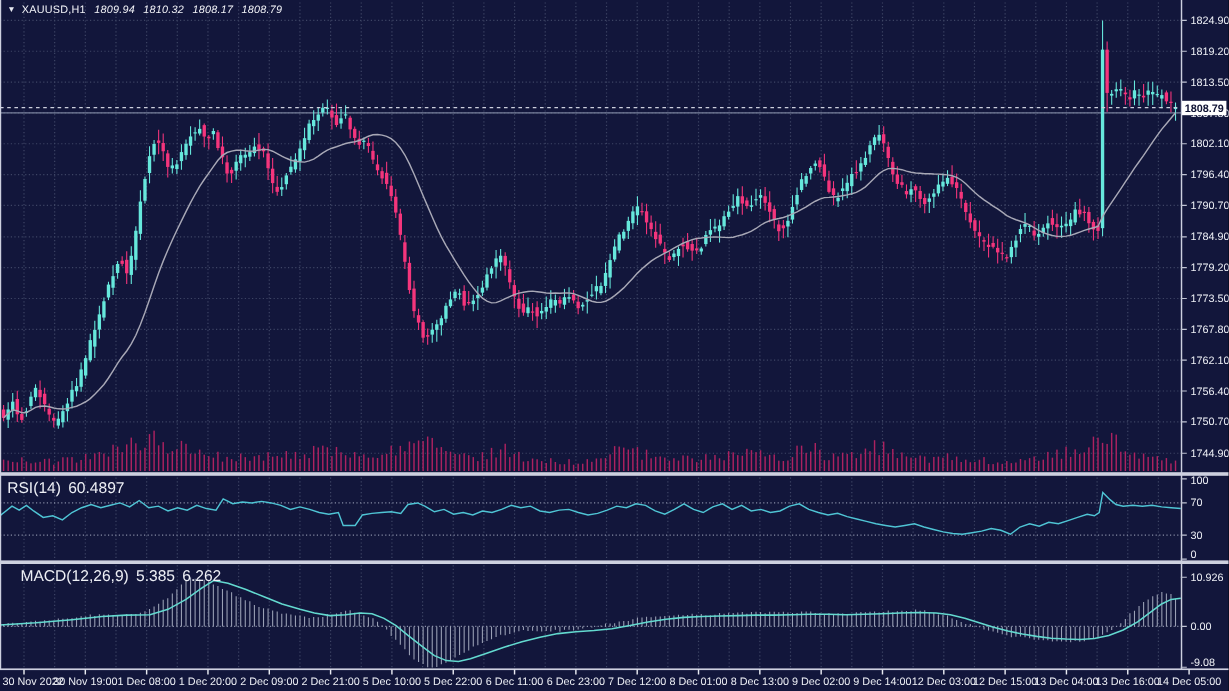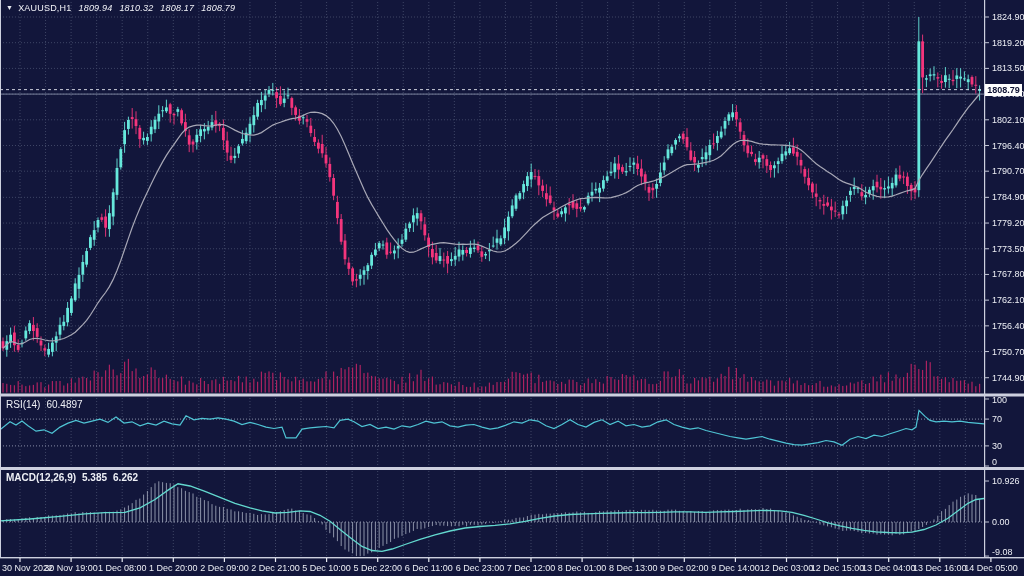--- a/index.html
+++ b/index.html
@@ -3,21 +3,21 @@
 <meta charset="utf-8">
 <style>
   html,body{margin:0;padding:0;background:#000;}
   .stage{position:relative;width:1024px;height:576px;overflow:hidden;
          font-family:"Liberation Sans",sans-serif;background:#12163B;}
   .stage svg{position:absolute;left:0;top:0;}
   .hdr{position:absolute;left:6px;top:3px;font-size:9px;color:#F2F3F8;
        letter-spacing:.2px;white-space:nowrap;}
   .hdr .tri{font-size:7px;margin-right:5px;position:relative;top:-1px;color:#E8EAF2;}
   .hdr span.v{margin-left:7px;font-style:italic;}
-  .ind-label{position:absolute;font-size:10px;color:#EDEFF5;white-space:nowrap;text-align:right;}
+  .ind-label{position:absolute;font-size:13px;color:#EDEFF5;white-space:nowrap;text-align:right;}
   .ind-label span.v{margin-left:6px;}
   .price-tag{position:absolute;left:985px;top:84px;width:37px;height:12px;
              background:#FFFFFF;color:#0E1233;font-size:9px;line-height:12px;
              text-align:center;font-weight:bold;}
 </style>
 </head>
 <body>
 
 <div class="stage" id="stage" style="background: rgb(18, 22, 59);">
 
@@ -1283,18 +1283,18 @@
     </svg>
 
   <div class="hdr">
     <span class="tri">▼</span><span>XAUUSD,H1</span><span class="v">1809.94</span><span class="v">1810.32</span><span class="v">1808.17</span><span class="v">1808.79</span>
   </div>
 
   <div class="ind-label" style="left:6px;top:399px;">
     <span>RSI(14)</span><span class="v">60.4897</span>
   </div>
 
-  <div class="ind-label" style="left:6px;top:472px;font-weight:bold;">
+  <div class="ind-label" style="left:17px;top:472px;">
     <span>MACD(12,26,9)</span><span class="v">5.385</span><span class="v">6.262</span>
   </div>
 
   <div class="price-tag">1808.79</div>
 </div>
 
 </body></html>

